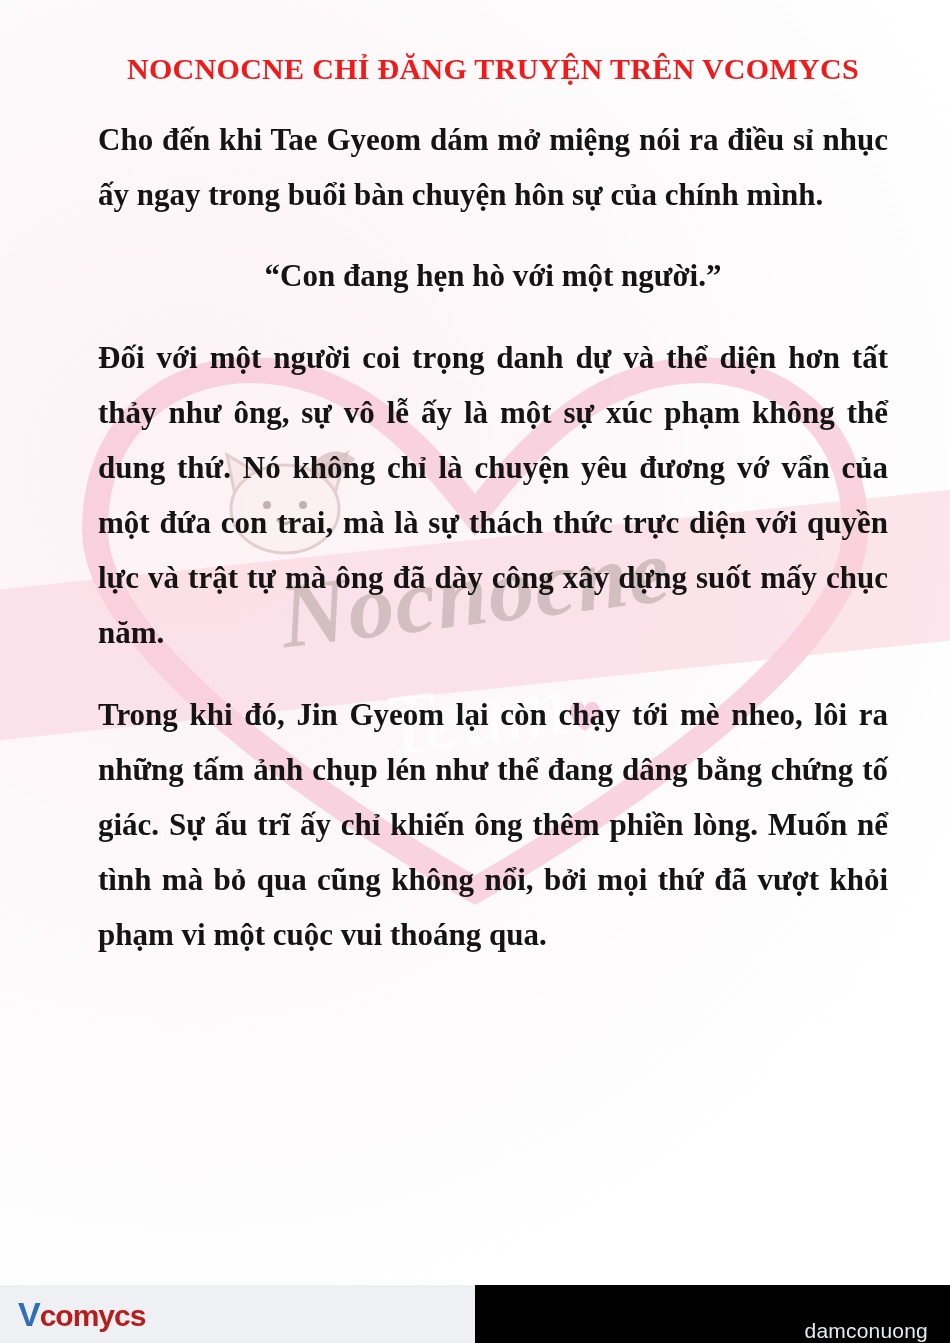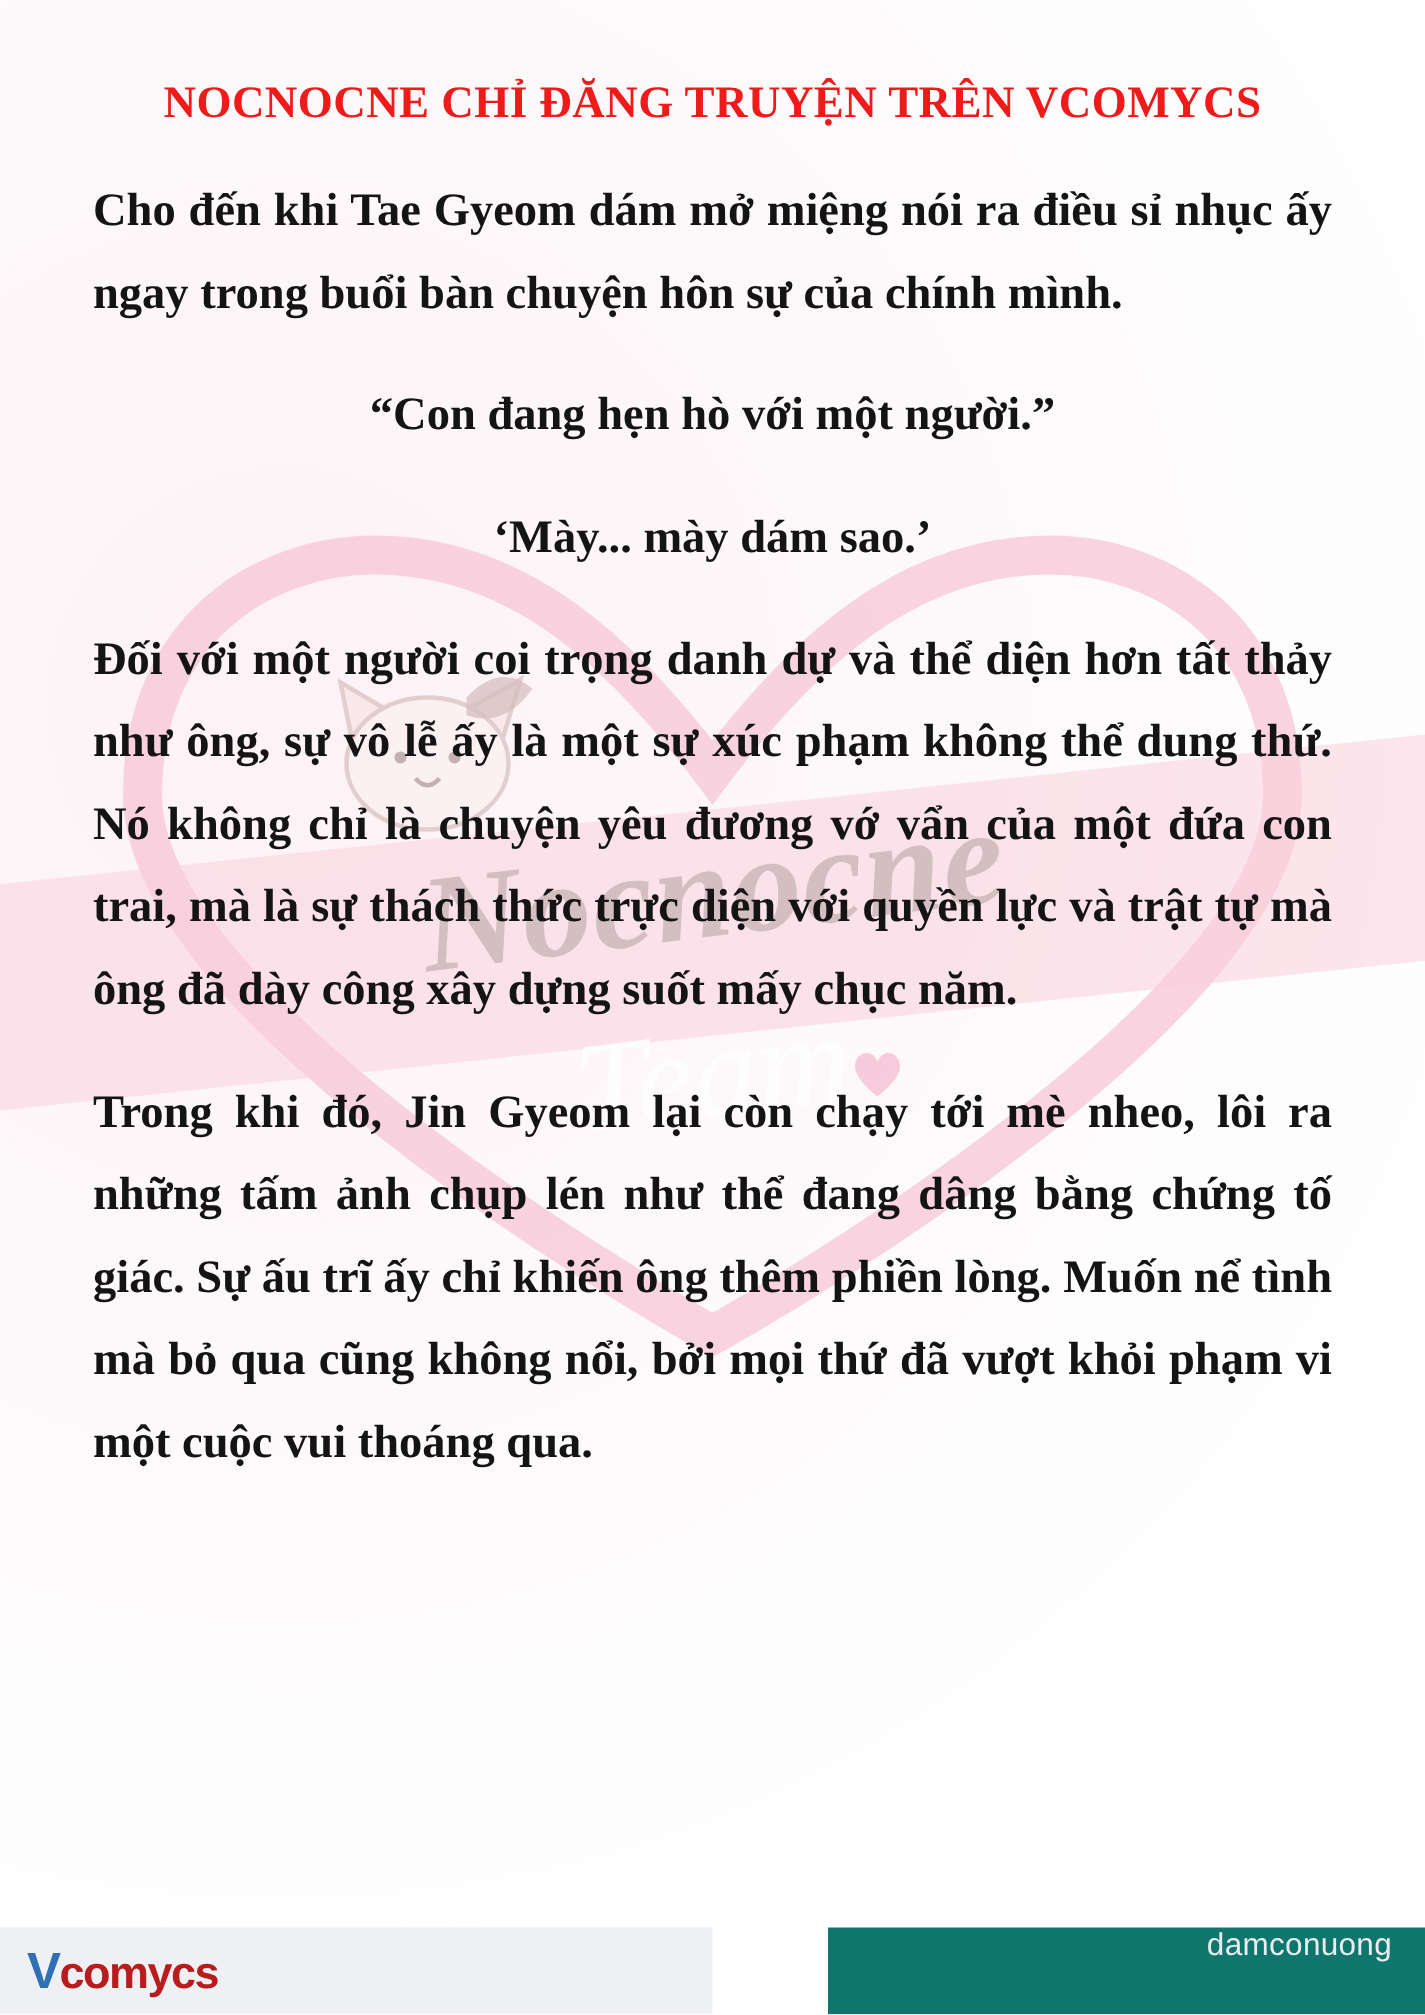--- a/index.html
+++ b/index.html
@@ -95,21 +95,21 @@
     left: 568px;
     top: 410px;
     width: 34px;
     height: 34px;
     opacity: .6;
   }
 
   
   .content {
     position: relative;
-    padding: 46px 62px 0 62px;
+    padding: 46px 62px 0 98px;
   }
   .doc-title {
     text-align: center;
     color: #ef1a1a;
     font-family: "Liberation Serif", serif;
     font-weight: bold;
     font-size: 30px;
     letter-spacing: .3px;
     margin: 6px 0 26px 0;
     white-space: nowrap;
@@ -145,25 +145,25 @@
     background: #eef0f4;
     display: flex;
     align-items: center;
     padding-left: 18px;
     box-sizing: border-box;
   }
   .footer-right {
     position: absolute;
     right: 0;
     bottom: 0;
-    width: 398px;
+    width: 475px;
     height: 58px;
-    background: #0f766e;
+    background: #000000;
     display: flex;
-    align-items: flex-start;
+    align-items: flex-end;
     justify-content: flex-end;
     padding-right: 22px;
     box-sizing: border-box;
   }
   .brand {
     font-family: "Liberation Sans", sans-serif;
     font-weight: bold;
     font-size: 30px;
     color: #2f6fb5;
     letter-spacing: -1px;
@@ -210,21 +210,20 @@
     <svg class="wm-dot" viewBox="0 0 34 34">
       <path d="M17 31 C 17 31 2 20 2 11 C 2 5 6 2 10 2 C 13.5 2 16 5 17 8 C 18 5 20.5 2 24 2 C 28 2 32 5 32 11 C 32 20 17 31 17 31 Z" fill="#f19bbb" opacity=".8"></path>
     </svg>
   </div>
 
   <div class="content">
     <h1 class="doc-title">NOCNOCNE CHỈ ĐĂNG TRUYỆN TRÊN VCOMYCS</h1>
 
     <p class="para">Cho đến khi Tae Gyeom dám mở miệng nói ra điều sỉ nhục ấy ngay trong buổi bàn chuyện hôn sự của chính mình.</p>
     <p class="para nojust">“Con đang hẹn hò với một người.”</p>
-    <p class="para nojust">‘Mày... mày dám sao.’</p>
     <p class="para">Đối với một người coi trọng danh dự và thể diện hơn tất thảy như ông, sự vô lễ ấy là một sự xúc phạm không thể dung thứ. Nó không chỉ là chuyện yêu đương vớ vẩn của một đứa con trai, mà là sự thách thức trực diện với quyền lực và trật tự mà ông đã dày công xây dựng suốt mấy chục năm.</p>
     <p class="para">Trong khi đó, Jin Gyeom lại còn chạy tới mè nheo, lôi ra những tấm ảnh chụp lén như thể đang dâng bằng chứng tố giác. Sự ấu trĩ ấy chỉ khiến ông thêm phiền lòng. Muốn nể tình mà bỏ qua cũng không nổi, bởi mọi thứ đã vượt khỏi phạm vi một cuộc vui thoáng qua.</p>
   </div>
 
   <div class="footer">
     <div class="footer-left">
       <div class="brand">
         <span class="v">V</span>
           <span class="rest">comycs</span>
       </div>

